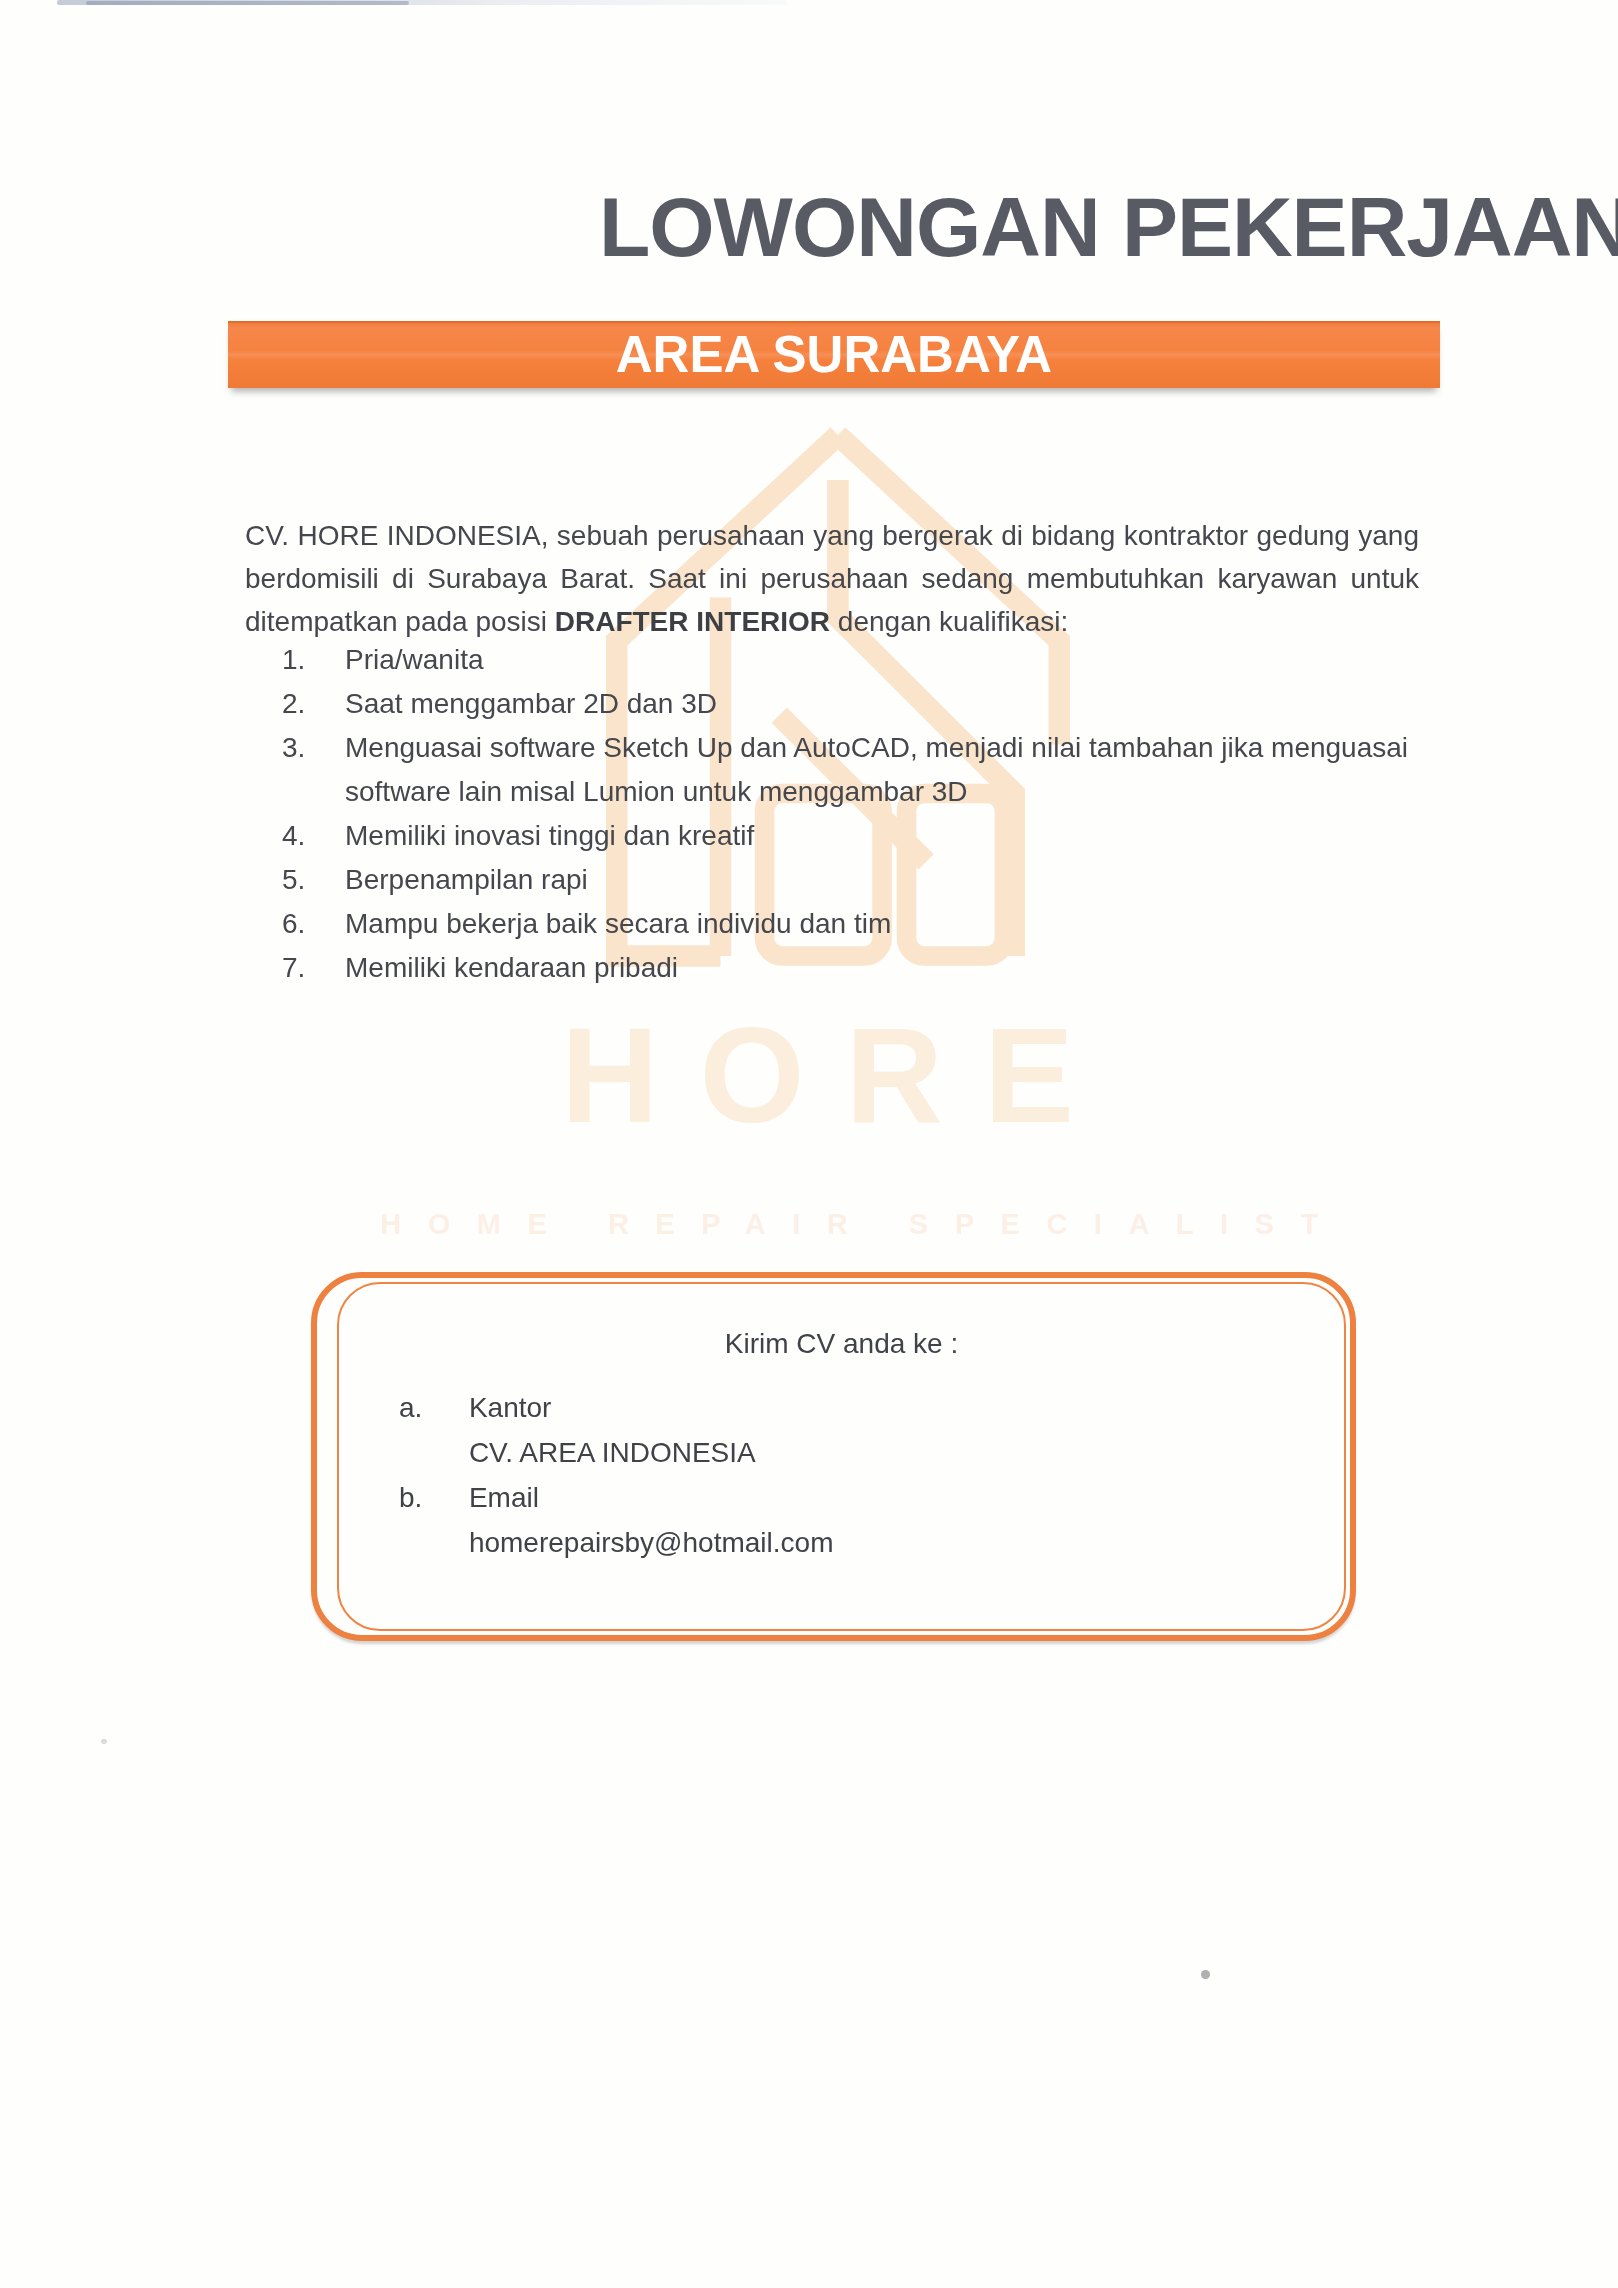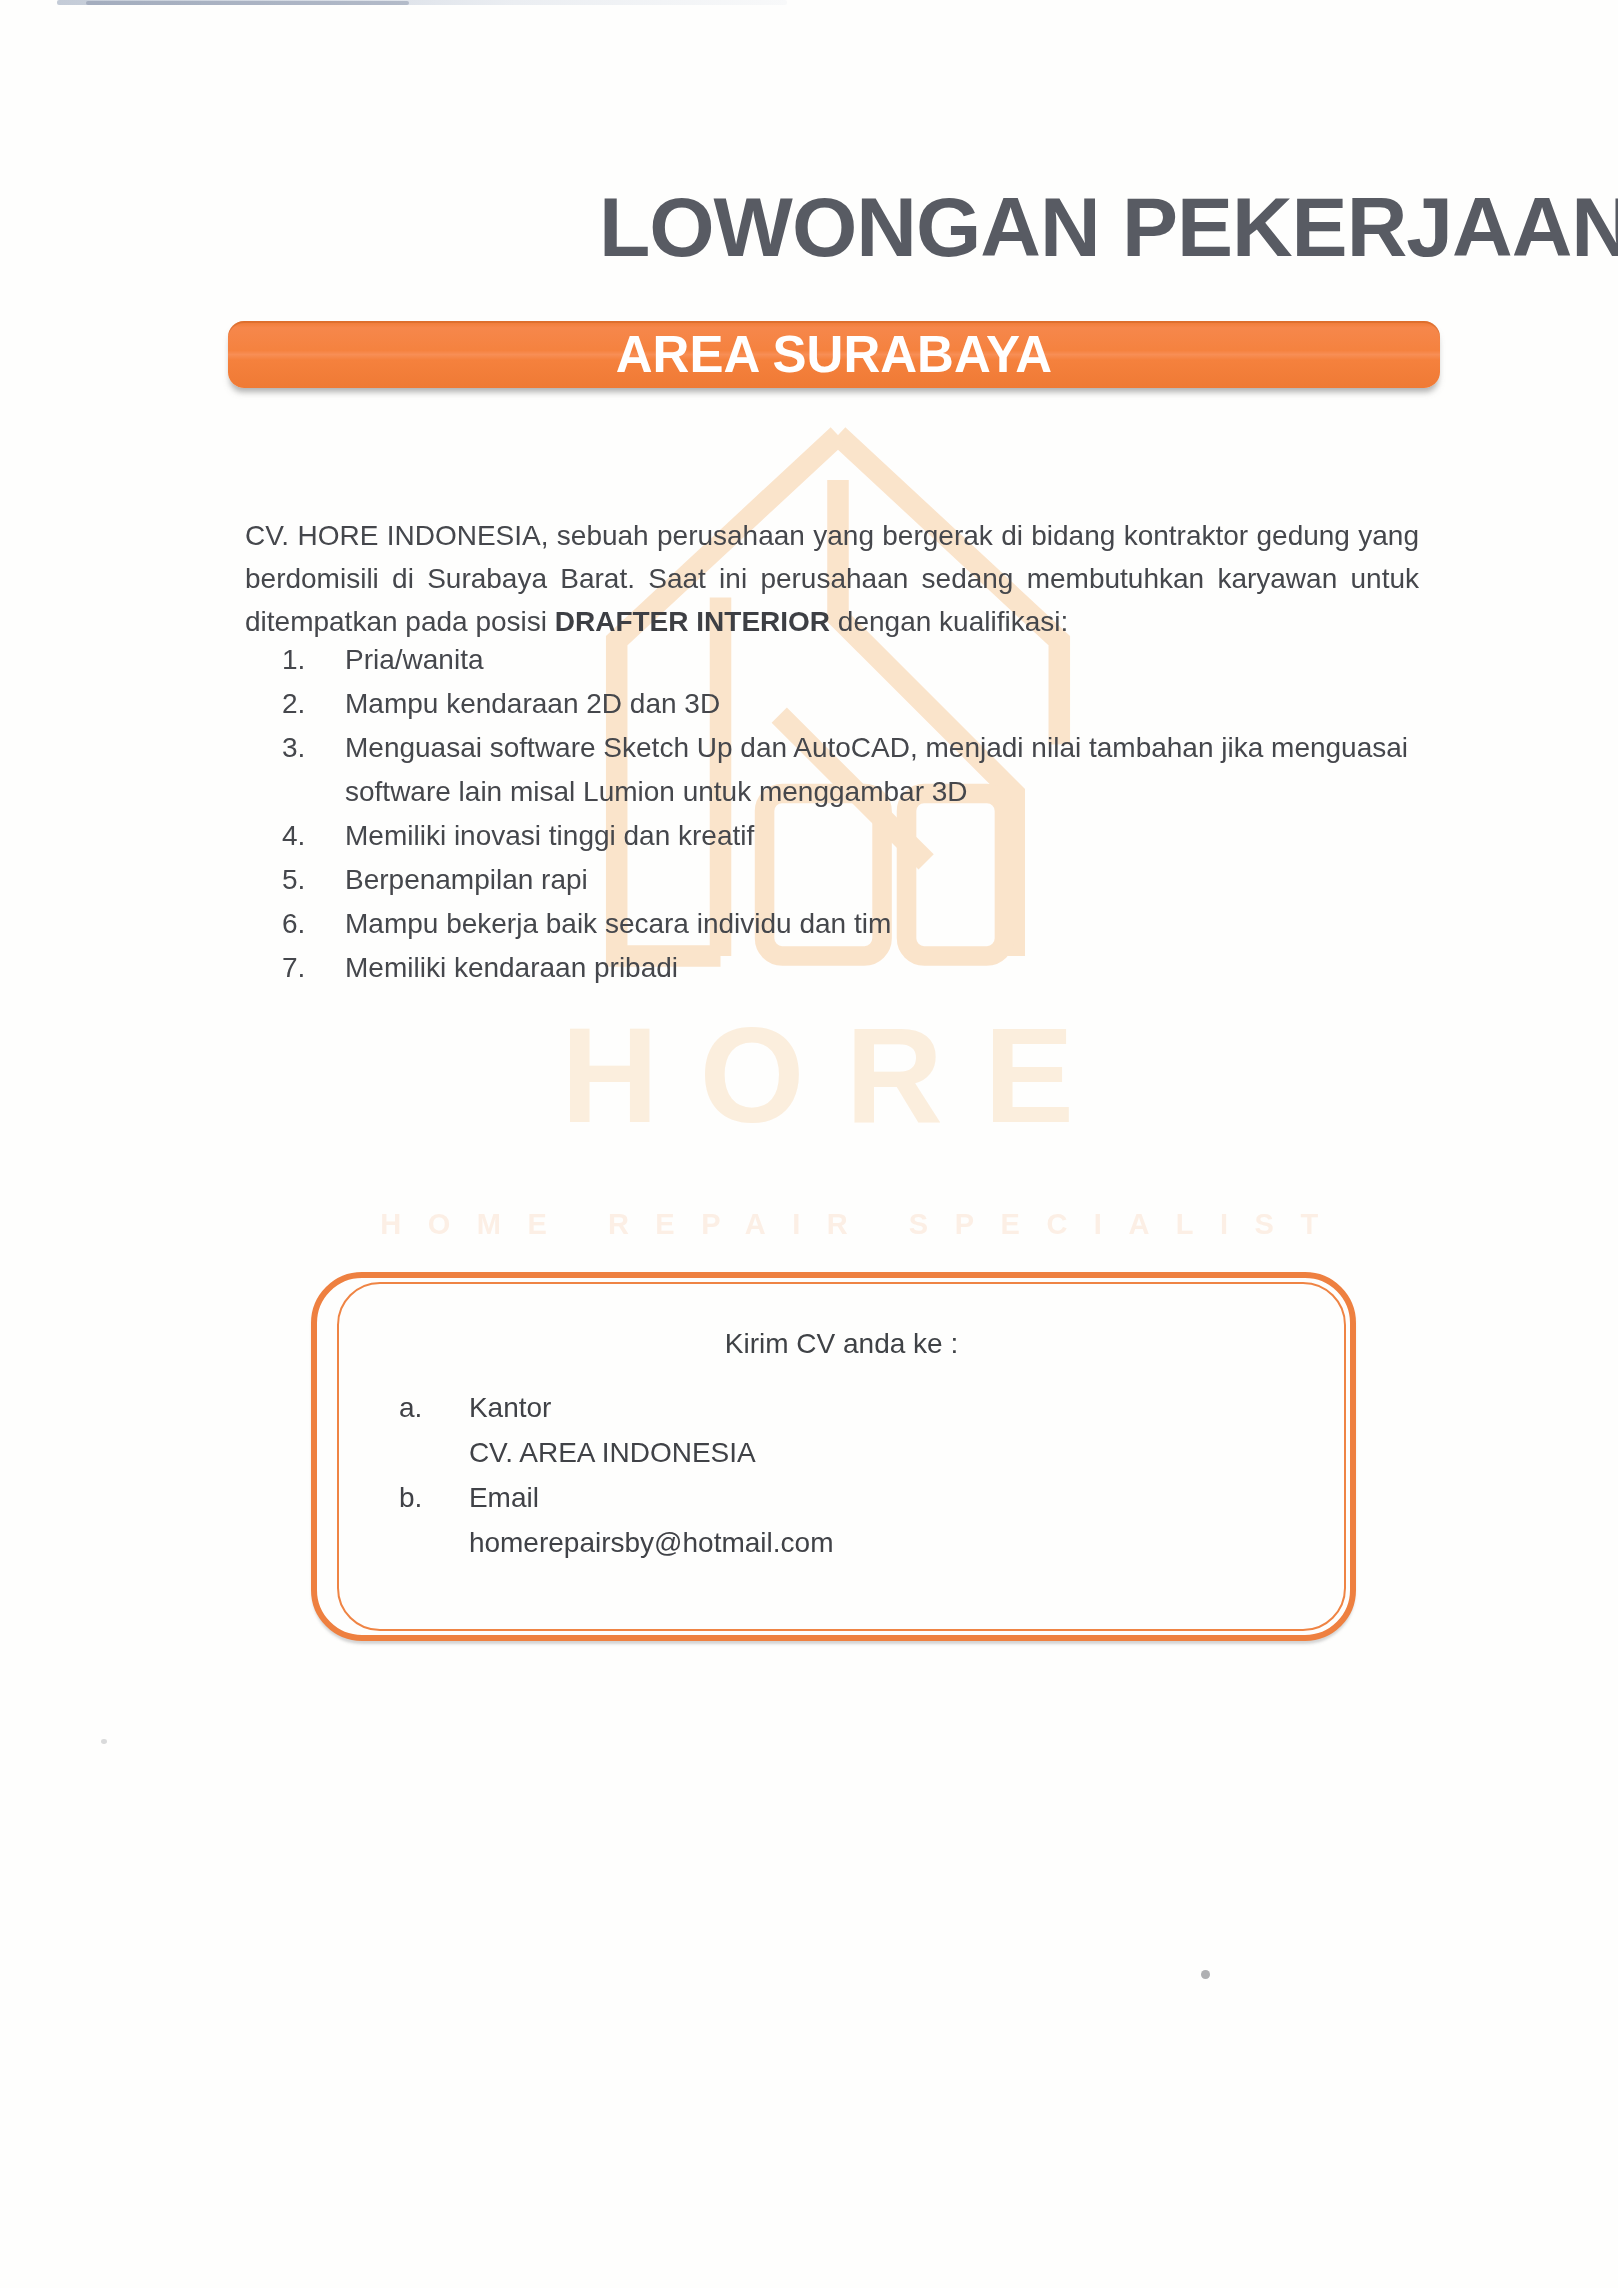--- a/index.html
+++ b/index.html
@@ -33,21 +33,21 @@
     letter-spacing:-1px;
     color:#585b63;
     white-space:nowrap;
   }
 
   
   .banner{
     position:absolute;left:228px;top:321px;width:1212px;height:67px;
     background:linear-gradient(180deg,#ee7933 0%,#f6874b 10%,#f5823f 44%,#f88e55 50%,#f5813d 58%,#ef7a35 100%);
     box-shadow:0 6.9px 6.9px -2.9px rgba(110,110,110,.55), inset 0 2px 0 rgba(190,90,30,.35);
-    display:flex;align-items:center;justify-content:center;border-radius:16px;
+    display:flex;align-items:center;justify-content:center;
   }
   .banner-label{
     font-size:51px;font-weight:bold;color:#ffffff;
     letter-spacing:0px;line-height:67px;
   }
 
   
   .watermark{position:absolute;left:0;top:0;width:1618px;height:2289px;pointer-events:none;}
   .wm-icon{position:absolute;left:603px;top:421px;width:470px;height:549px;opacity:.55;}
   .wm-word{
@@ -142,21 +142,21 @@
 
   <p class="intro"><span class="txt">CV. HORE INDONESIA, sebuah perusahaan yang bergerak di bidang kontraktor gedung yang berdomisili di Surabaya Barat. Saat ini perusahaan sedang membutuhkan karyawan untuk ditempatkan pada posisi </span><b>DRAFTER INTERIOR</b><span class="txt"> dengan kualifikasi:</span></p>
 
   <div class="qual-list">
     <div class="qual-item">
       <span class="qual-num">1.</span>
       <span>Pria/wanita</span>
     </div>
     <div class="qual-item">
       <span class="qual-num">2.</span>
-      <span>Mampu kendaraan 2D dan 3D</span>
+      <span>Saat menggambar 2D dan 3D</span>
     </div>
     <div class="qual-item">
       <span class="qual-num">3.</span>
       <span>Menguasai software Sketch Up dan AutoCAD, menjadi nilai tambahan jika menguasai software lain misal Lumion untuk menggambar 3D</span>
     </div>
     <div class="qual-item">
       <span class="qual-num">4.</span>
       <span>Memiliki inovasi tinggi dan kreatif</span>
     </div>
     <div class="qual-item">

